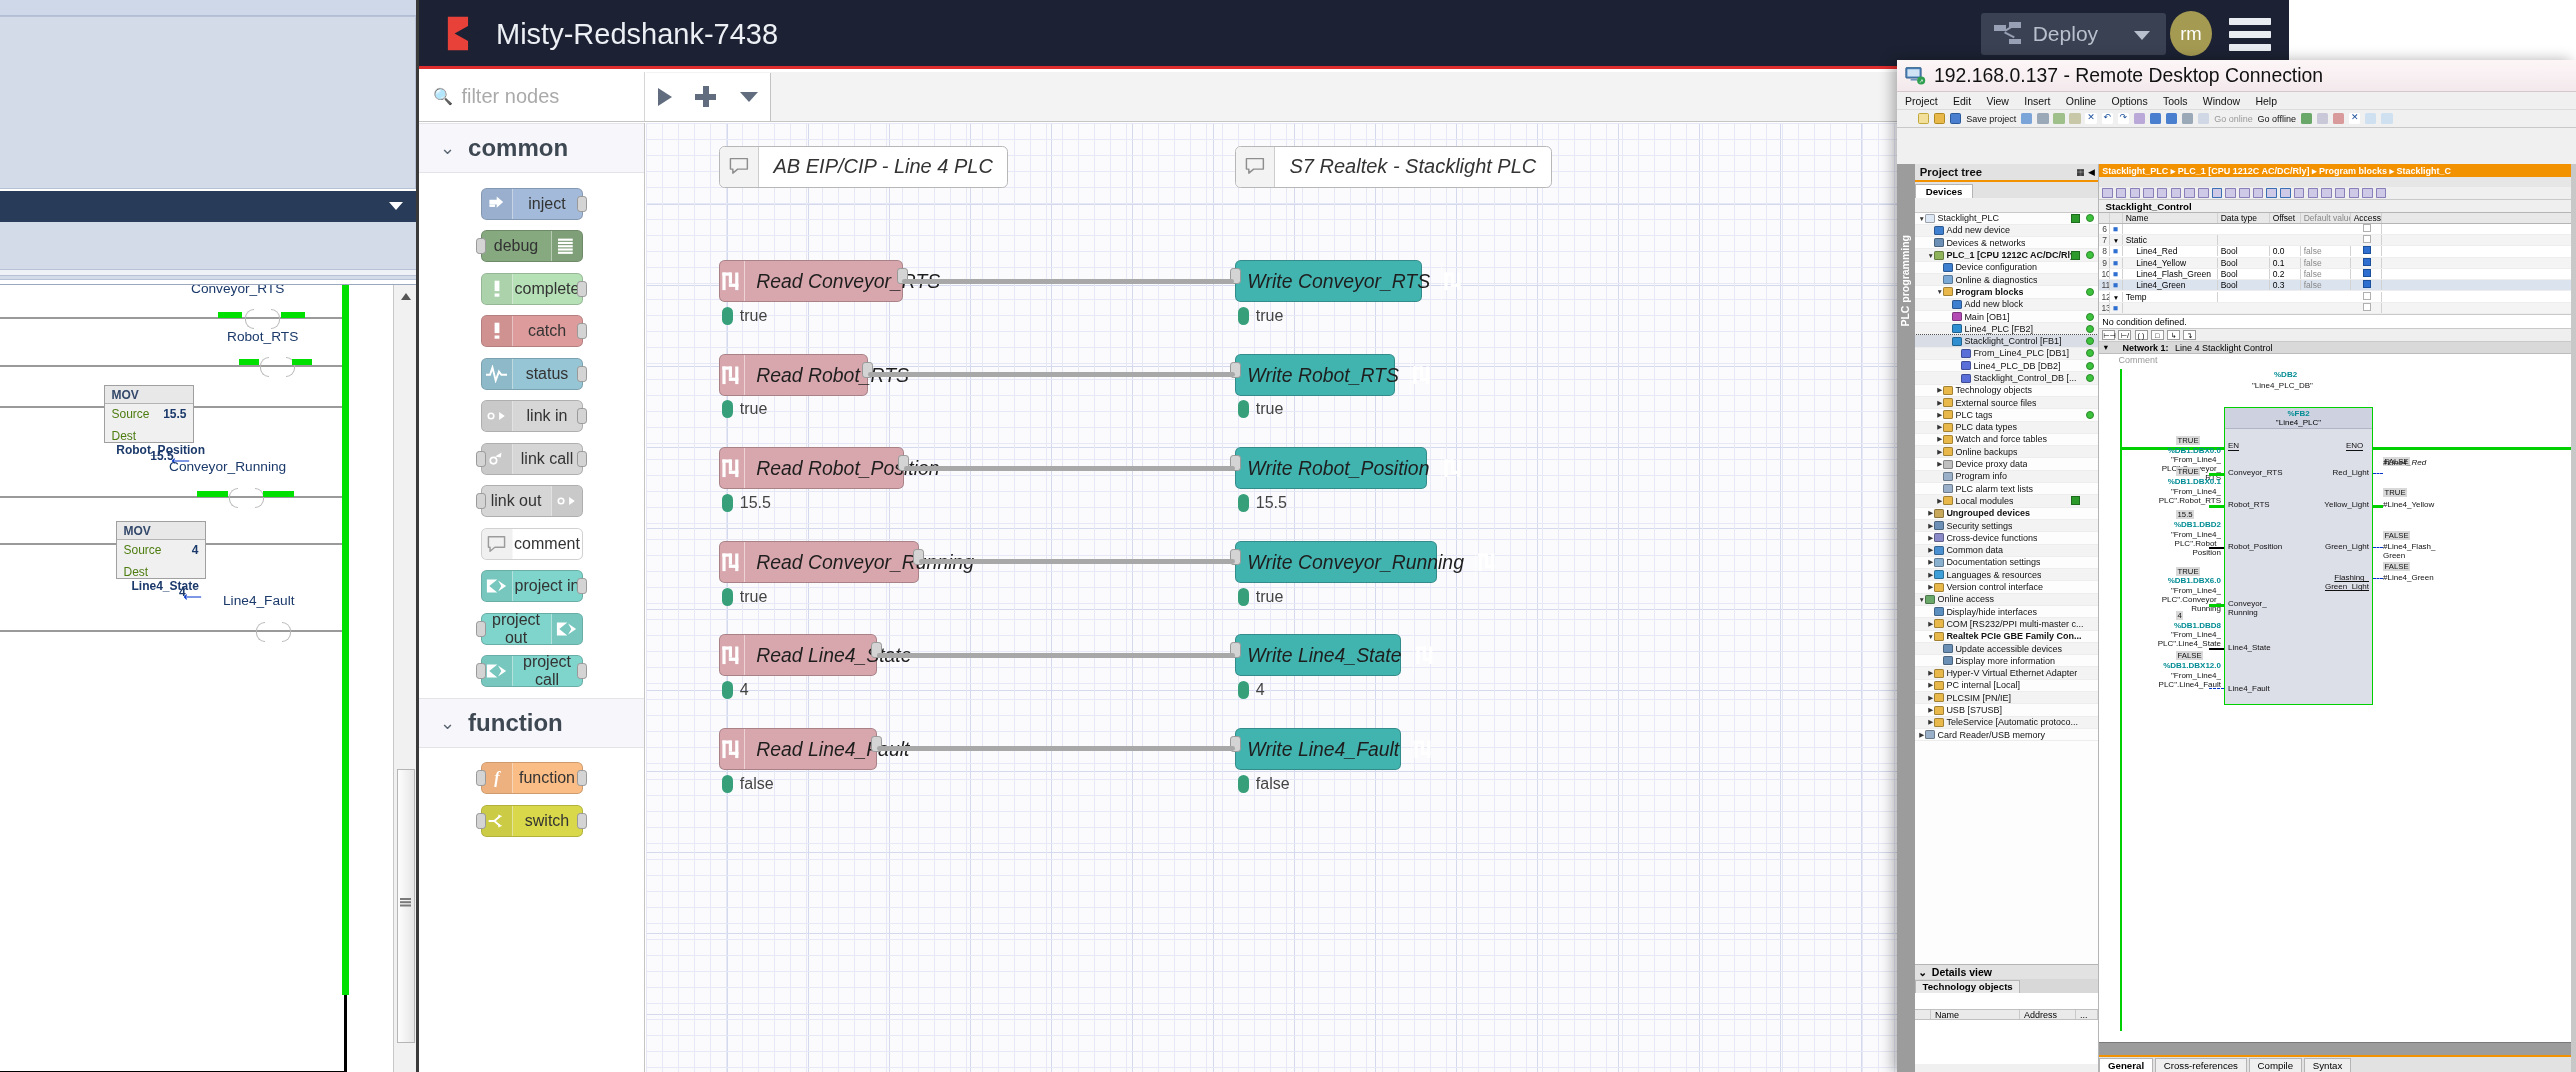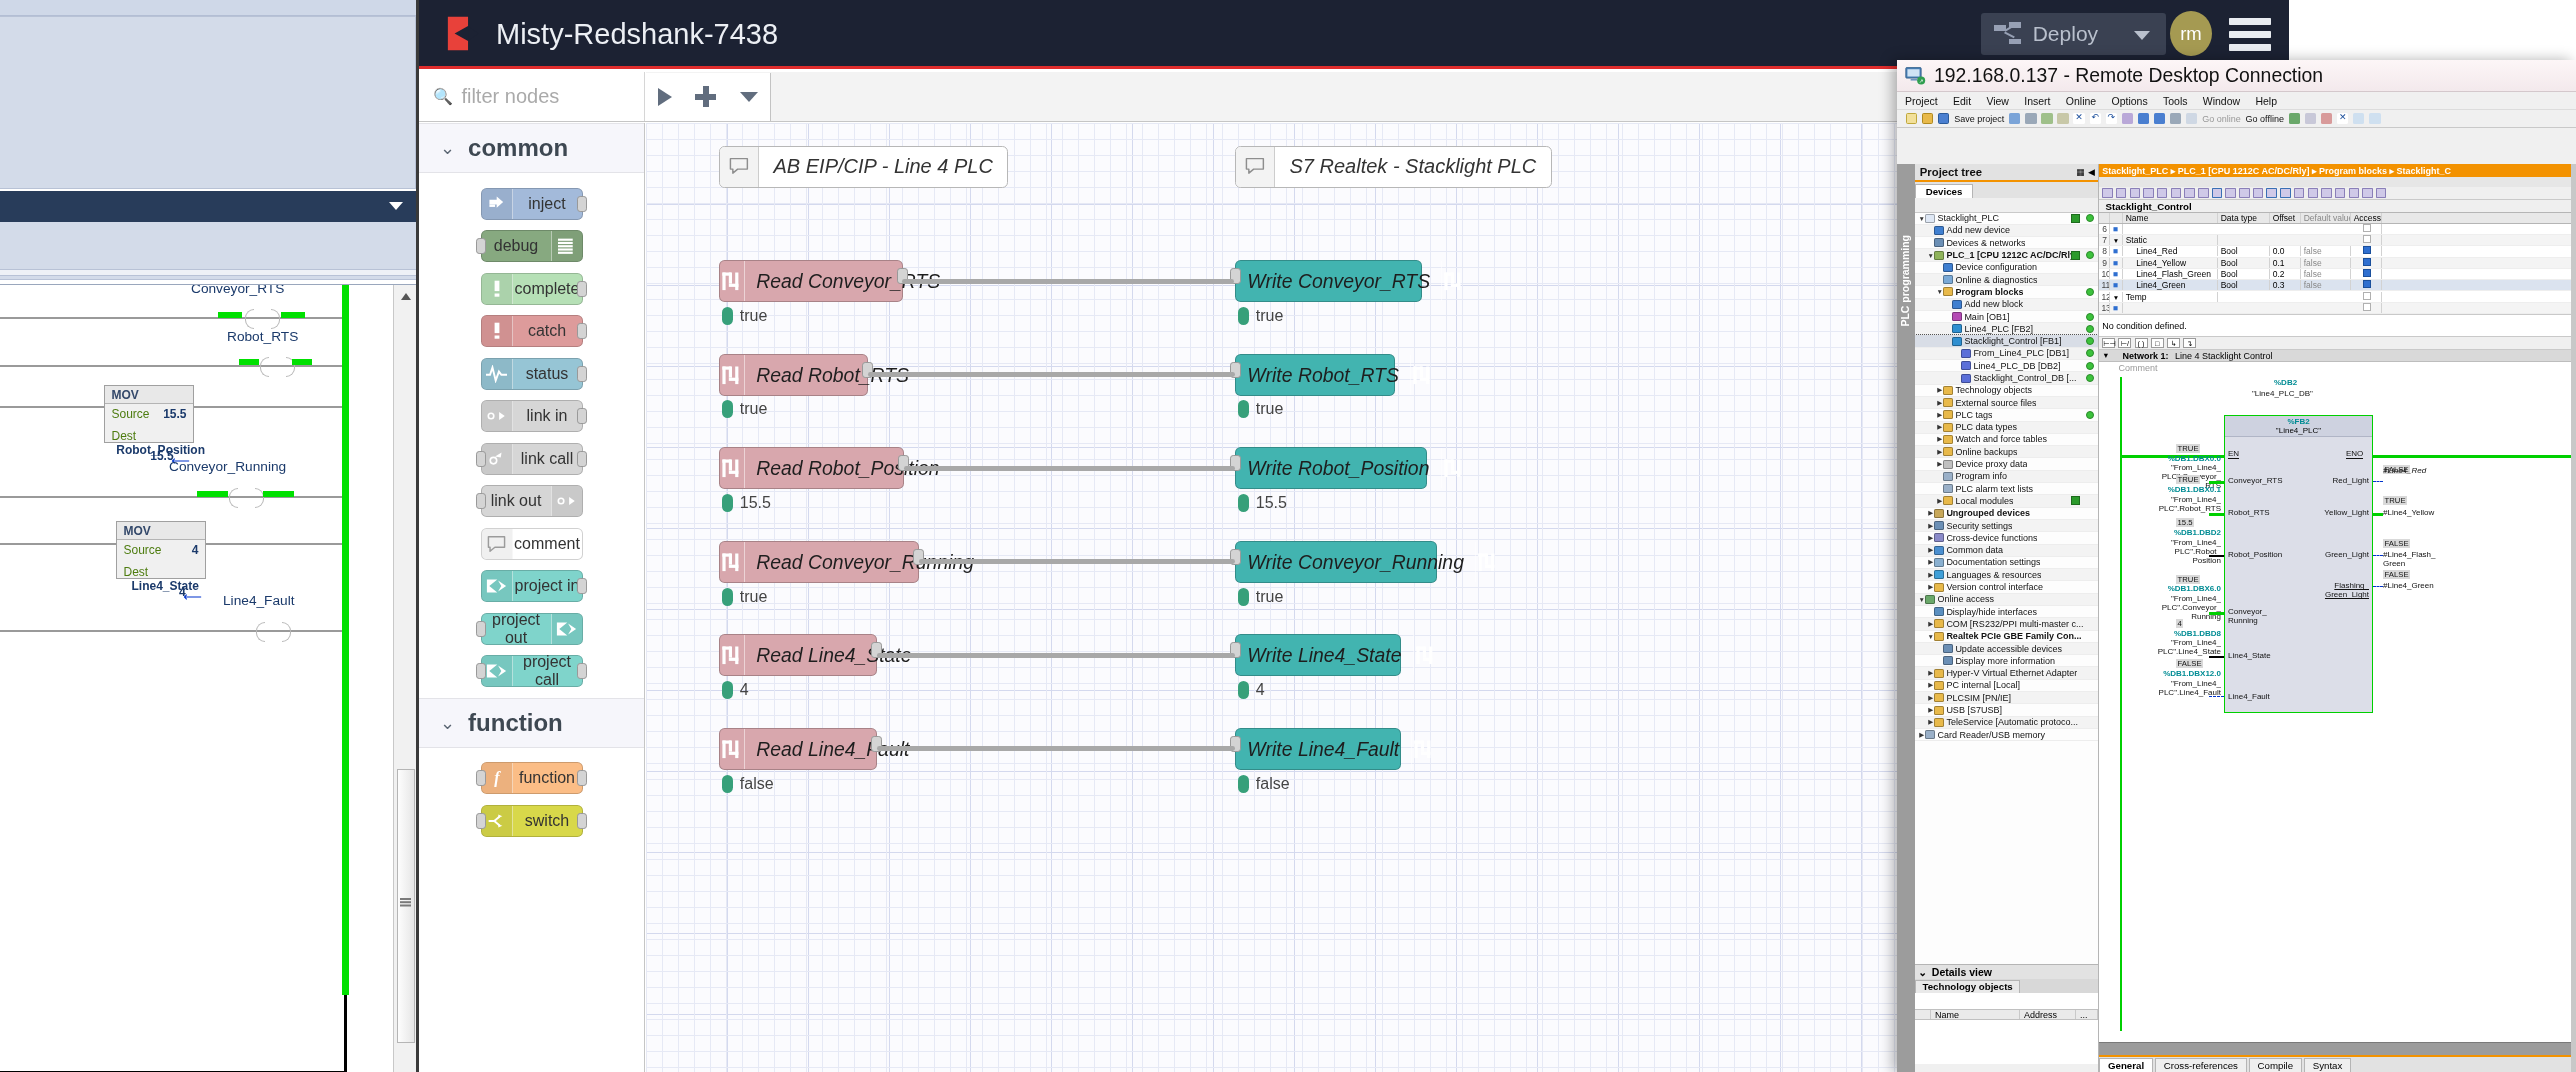--- a/index.html
+++ b/index.html
@@ -181,21 +181,21 @@
   .rdp-title .lb { margin-left:8px; font-size:19.4px; color:#111; }
   .tia-title { height:22.6px; background:#e8e8e8; display:flex; align-items:center;
                border-bottom:0.8px solid #c9c9c9; }
   .tia-title .logo { margin-left:4.8px; font-size:9px; font-weight:bold; color:#1f4e8c;
                      line-height:7.3px; text-align:center; }
   .tia-title .lb { margin-left:6.5px; font-size:11.3px; font-weight:bold; color:#111; }
   .tia-menu { height:18px; background:#f0f0f0; display:flex; align-items:center; gap:15.3px;
               padding-left:8px; border-bottom:0.8px solid #dcdcdc; }
   .tia-menu span { font-size:10.5px; color:#111; }
   .tia-tools { height:18px; background:#f0f0f0; display:flex; align-items:center;
-               border-bottom:0.8px solid #c9c9c9; padding-left:9px; gap:4.8px; }
+               border-bottom:0.8px solid #c9c9c9; padding-left:21px; gap:4.8px; }
   .tia-tools .t { font-size:9px; color:#111; display:flex; align-items:center; gap:2.4px;}
   .tia-ico { width:11.3px; height:11.3px; display:inline-block; border-radius:1.6px; }
   .tia-body { position:absolute; left:0; top:104px; right:0; bottom:0; display:flex; }
 
   
   .ptree { width:202px; background:#f0f0f0; border-right:0.8px solid #b5b5b5; position:relative;
            display:flex; flex-direction:column; }
   .ptree-side { position:absolute; left:0; top:0; width:18px; bottom:0; background:#9c9c9c; }
   .ptree-side span { position:absolute; left:2.4px; top:71px; writing-mode:vertical-rl;
                      transform:rotate(180deg); color:#fff; font-size:10.5px; font-weight:bold;}
@@ -247,21 +247,21 @@
   .vtbl .r { display:flex; height:11.3px; align-items:center; border-bottom:0.8px solid #eee;}
   .vtbl .r.alt { background:#f4f4f4; }
   .vtbl .r.sel { background:#dbe3ef; }
   .c-n  { width:11.3px; text-align:right; padding-right:2.4px; color:#444;}
   .c-i  { width:13px; }
   .c-nm { width:95px; }
   .c-dt { width:52px; }
   .c-of { width:31px; }
   .c-dv { width:50px; color:#888; }
   .c-ac { width:31px; }
-  .nocond { height:23px; font-size:9px; padding-left:3.2px; display:flex; align-items:center;
+  .nocond { height:15px; font-size:9px; padding-left:3.2px; display:flex; align-items:center;
             border-top:0.8px solid #c9c9c9; border-bottom:0.8px solid #c9c9c9; background:#fff;text-align:right;}
   .lad-tools { height:13px; background:#efefef; border-bottom:0.8px solid #c9c9c9; display:flex;
                align-items:center; gap:3.2px; padding-left:3.2px;}
   .lad-tools .b { width:13px;height:9.7px;border:0.8px solid #9a9a9a; background:#fff; font-size:7.3px;
                   text-align:center; line-height:9px;}
   .net-hd { height:12px; background:#d9d9d9; display:flex; align-items:center; font-size:9px;
             border-bottom:0.8px solid #bdbdbd;}
   .net-hd b { margin-left:13px; }
   .net-hd span { margin-left:6.5px; }
   .net-cmt { height:11.3px; font-size:9px; color:#999; padding-left:19.4px; display:flex;

